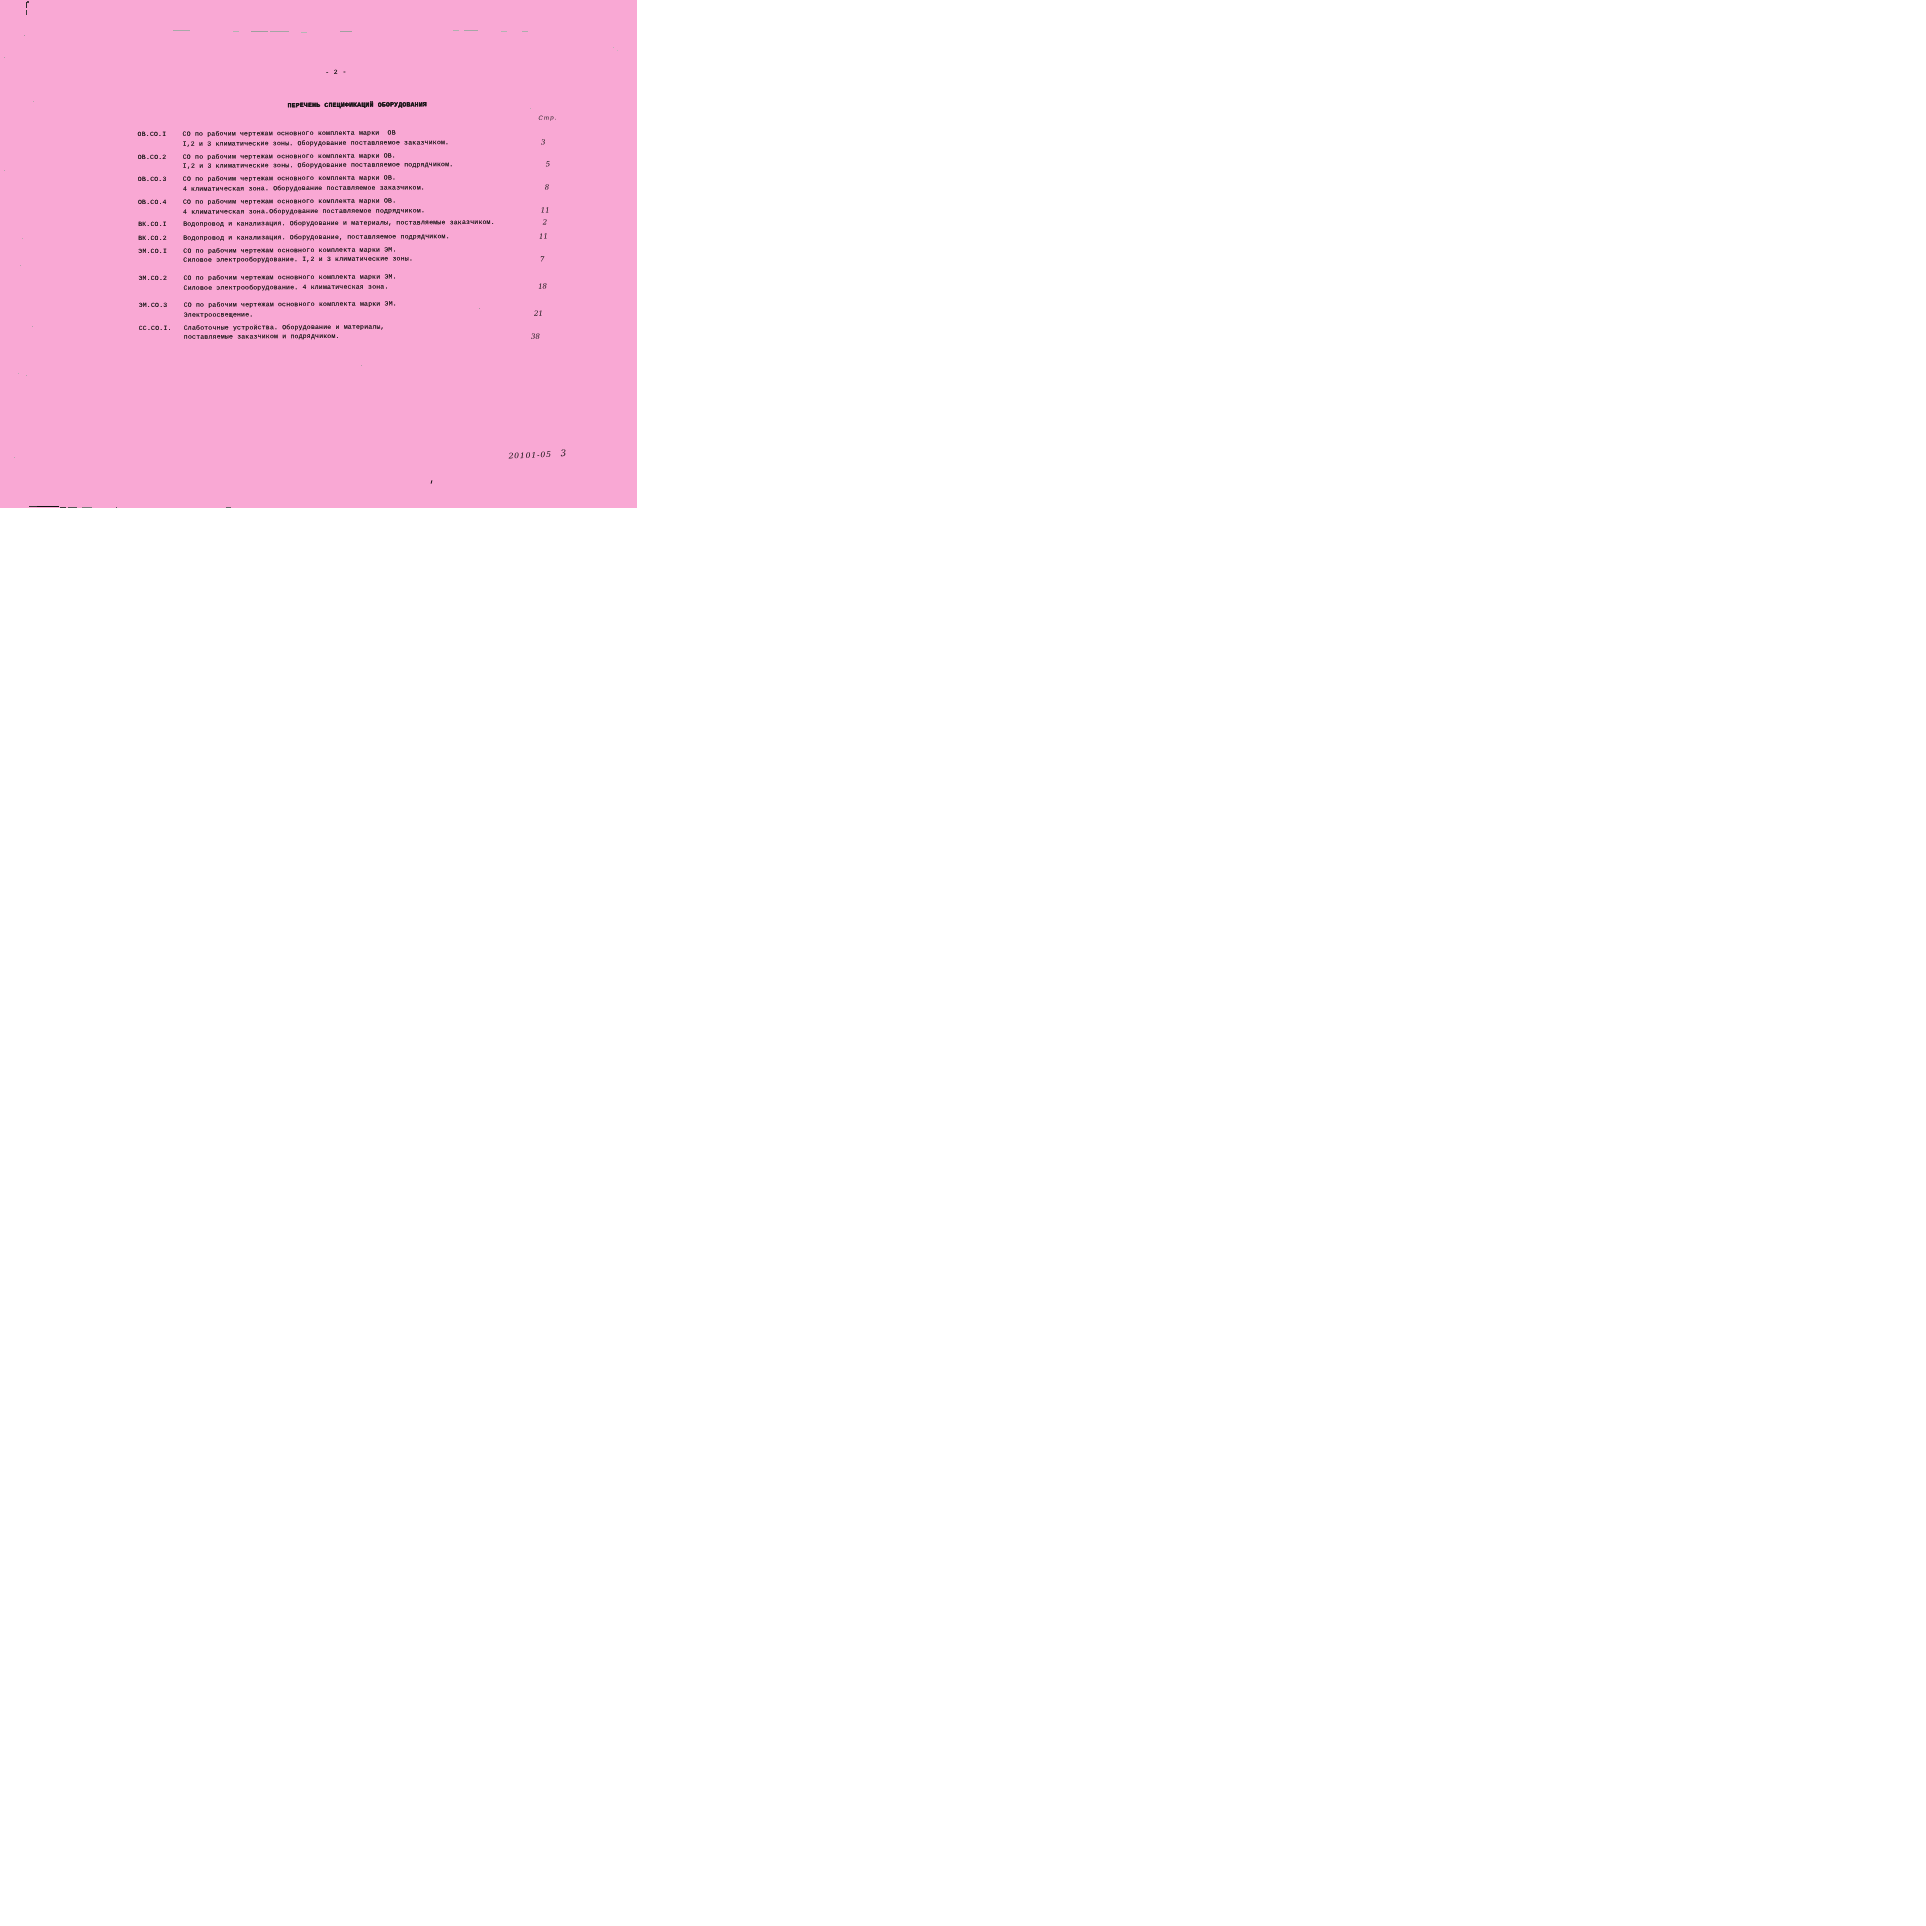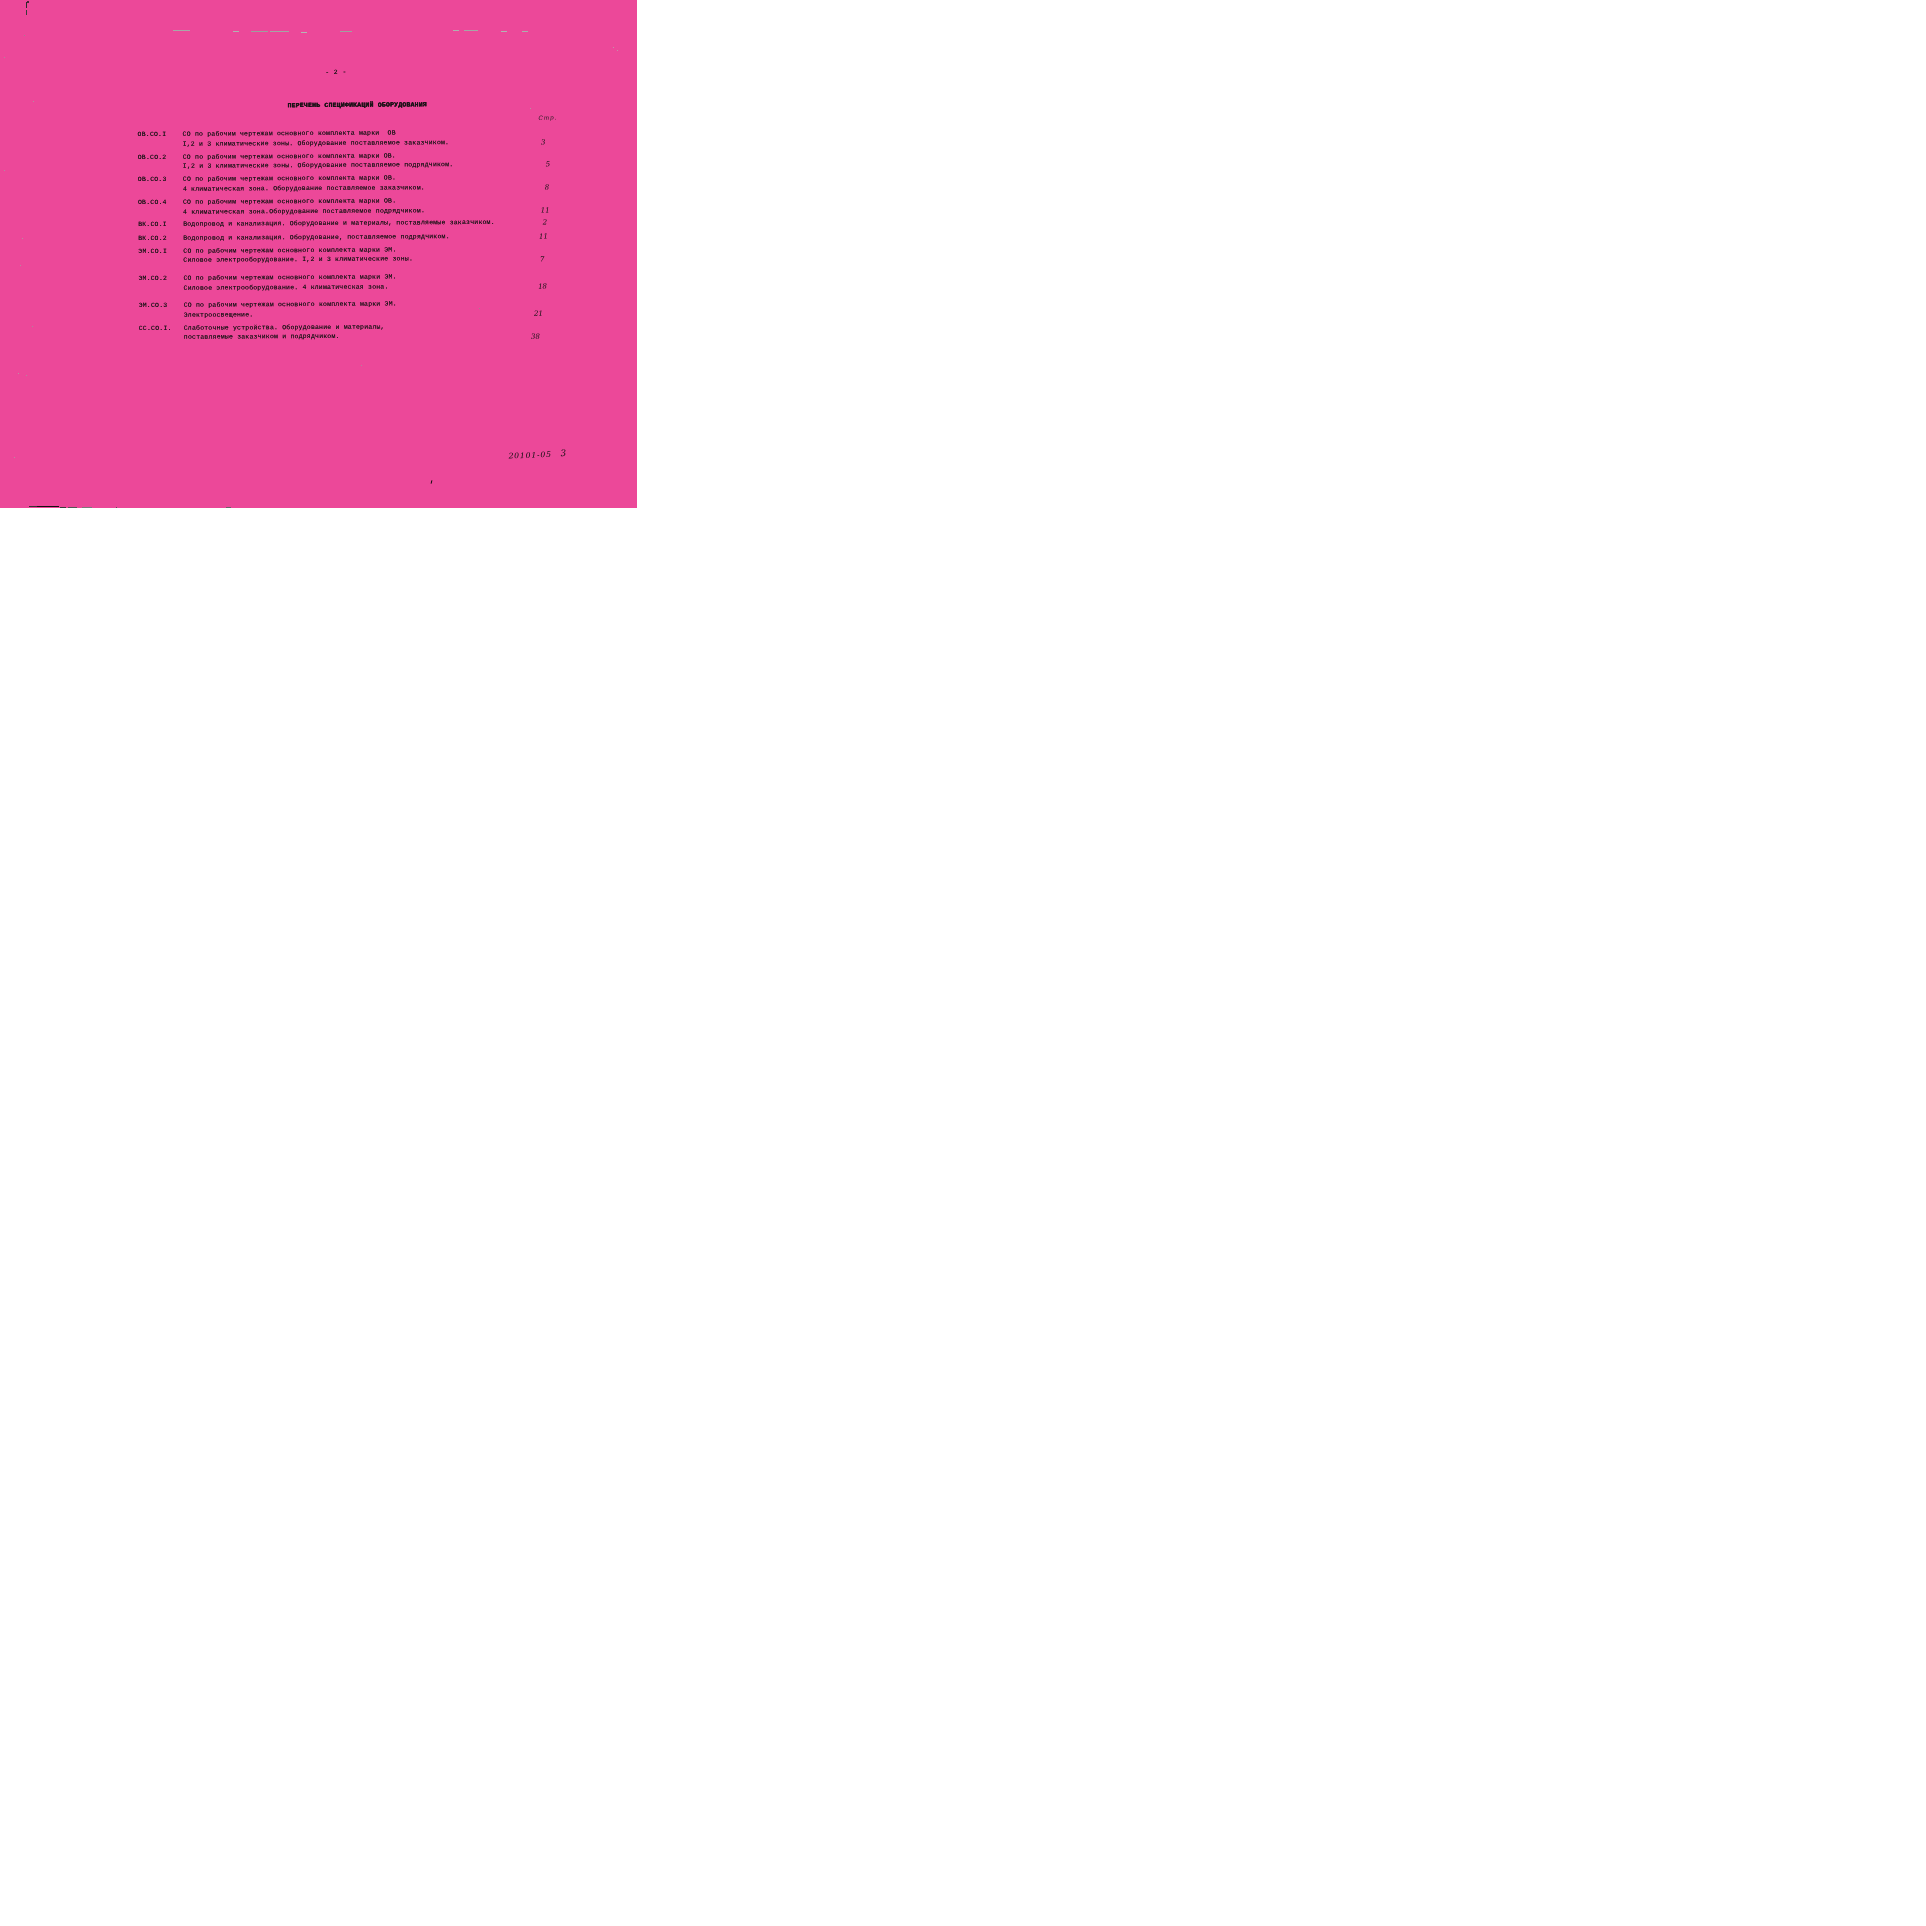--- a/index.html
+++ b/index.html
@@ -1,19 +1,19 @@
 <!DOCTYPE html>
 <html style="font-size:6.2px"><head>
 <meta charset="utf-8">
 <style>
   html,body{margin:0;padding:0;background:#ffffff;}
   .page{
     position:relative;
     width:637px;height:508px;
-    background:#ec4899;
+    background:#f9a8d4;
     overflow:hidden;
     font-family:"Liberation Mono","DejaVu Sans Mono",monospace;
     color:#171717;
   }
   .content{
     position:absolute;inset:0;
     transform:rotate(-0.35deg);
     transform-origin:50% 40%;
   }
   .page-num{

